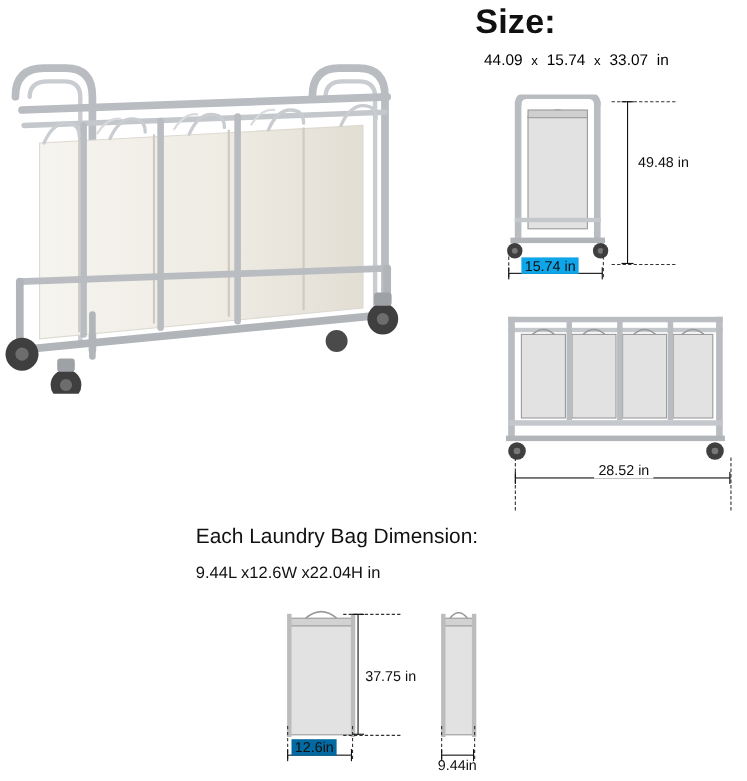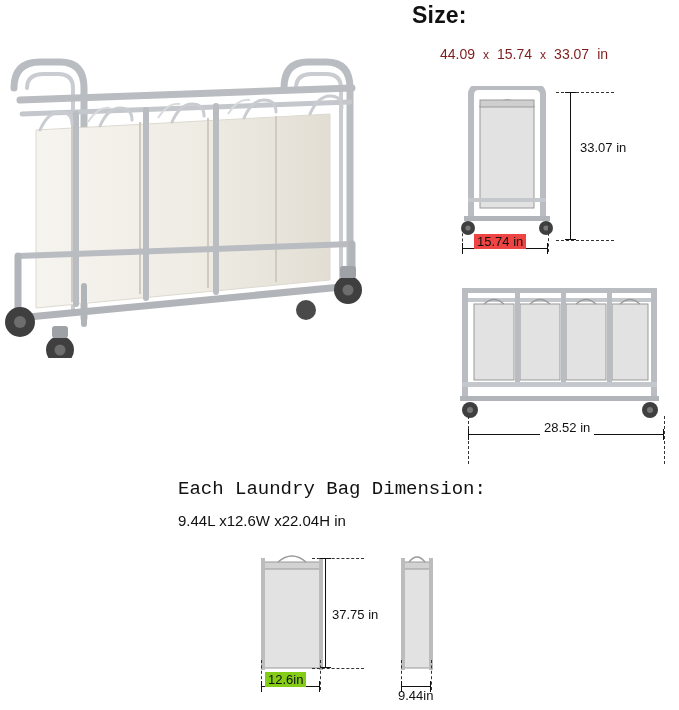--- a/index.html
+++ b/index.html
@@ -12,40 +12,39 @@
     height: 710px;
     position: relative;
     font-family: "Liberation Sans", sans-serif;
     color: #111111;
     overflow: hidden;
   }
   .abs { position: absolute; }
 
   
   .size-title {
-    left: 412px; top: 2px;
-    font-size: 23px;
+    left: 432px; top: 2px;
+    font-size: 31px;
     font-weight: 700;
     letter-spacing: 0.2px;
   }
   .size-dims {
     left: 440px; top: 46px;
     font-size: 14px;
-    color: #7f1d1d;
+    color: #000000;
     white-space: nowrap;
   }
   .size-dims .num { font-weight: 400; }
   .size-dims .x { padding: 0 8px; font-size: 12px; }
   .size-dims .unit { padding-left: 8px; }
 
   .bag-title {
     left: 178px; top: 478px;
     font-size: 19px;
     font-weight: 400;
-    font-family: Liberation Mono, monospace;
   }
   .bag-sub {
     left: 178px; top: 512px;
     font-size: 15px;
     font-weight: 400;
   }
 
   .dim-label {
     font-size: 13px;
     color: #111;
@@ -166,28 +165,28 @@
     <circle cx="96" cy="142" r="7" fill="#3f3f3f"></circle>
     <circle cx="96" cy="142" r="2.6" fill="#777"></circle>
   </svg>
 </div>
 
 <div class="abs dash-h" style="left:556px; top:92px; width:58px;"></div>
 <div class="abs dash-h" style="left:556px; top:240px; width:58px;"></div>
 <div class="abs vline" style="left:570px; top:92px; height:148px;"></div>
 <div class="abs tick" style="left:565px; top:92px; width:11px; height:1px;"></div>
 <div class="abs tick" style="left:565px; top:239px; width:11px; height:1px;"></div>
-<div class="abs dim-label" style="left:580px; top:140px;">33.07 in</div>
+<div class="abs dim-label" style="left:580px; top:140px;">49.48 in</div>
 
 <div class="abs dash-v" style="left:462px; top:228px; height:24px;"></div>
 <div class="abs dash-v" style="left:548px; top:222px; height:30px;"></div>
 <div class="abs hline" style="left:462px; top:248px; width:86px;"></div>
 <div class="abs tick" style="left:462px; top:243px; width:1px; height:11px;"></div>
 <div class="abs tick" style="left:547px; top:243px; width:1px; height:11px;"></div>
-<div class="abs dim-label" style="left:474px; top:234px; background:#ef4444; padding:0 3px;">15.74 in</div>
+<div class="abs dim-label" style="left:474px; top:234px; background:#0ea5e9; padding:0 3px;">15.74 in</div>
 
 <div class="abs" style="left:452px; top:282px; width:215px; height:150px;">
   <svg width="215" height="150" viewBox="0 0 215 150" xmlns="http://www.w3.org/2000/svg">
 
     <rect x="10" y="6" width="195" height="5" fill="#b9bcc0"></rect>
     <rect x="10" y="16" width="195" height="4" fill="#c4c7cb"></rect>
 
     <rect x="10" y="6" width="6" height="112" fill="#b9bcc0"></rect>
     <rect x="199" y="6" width="6" height="112" fill="#b9bcc0"></rect>
 
@@ -252,20 +251,20 @@
 <div class="abs vline" style="left:325px; top:558px; height:110px;"></div>
 <div class="abs tick" style="left:320px; top:558px; width:11px; height:1px;"></div>
 <div class="abs tick" style="left:320px; top:667px; width:11px; height:1px;"></div>
 <div class="abs dim-label" style="left:332px; top:607px;">37.75 in</div>
 
 <div class="abs dash-v" style="left:261px; top:660px; height:30px;"></div>
 <div class="abs dash-v" style="left:320px; top:660px; height:30px;"></div>
 <div class="abs hline" style="left:261px; top:686px; width:59px;"></div>
 <div class="abs tick" style="left:261px; top:681px; width:1px; height:11px;"></div>
 <div class="abs tick" style="left:319px; top:681px; width:1px; height:11px;"></div>
-<div class="abs dim-label" style="left:265px; top:672px; background:#84cc16; padding:0 3px;">12.6in</div>
+<div class="abs dim-label" style="left:265px; top:672px; background:#0369a1; padding:0 3px;">12.6in</div>
 
 <div class="abs dash-v" style="left:401px; top:660px; height:30px;"></div>
 <div class="abs dash-v" style="left:431px; top:660px; height:30px;"></div>
 <div class="abs hline" style="left:401px; top:686px; width:30px;"></div>
 <div class="abs tick" style="left:401px; top:681px; width:1px; height:11px;"></div>
 <div class="abs tick" style="left:430px; top:681px; width:1px; height:11px;"></div>
 <div class="abs dim-label" style="left:398px; top:688px;">9.44in</div>
 
 </body></html>

